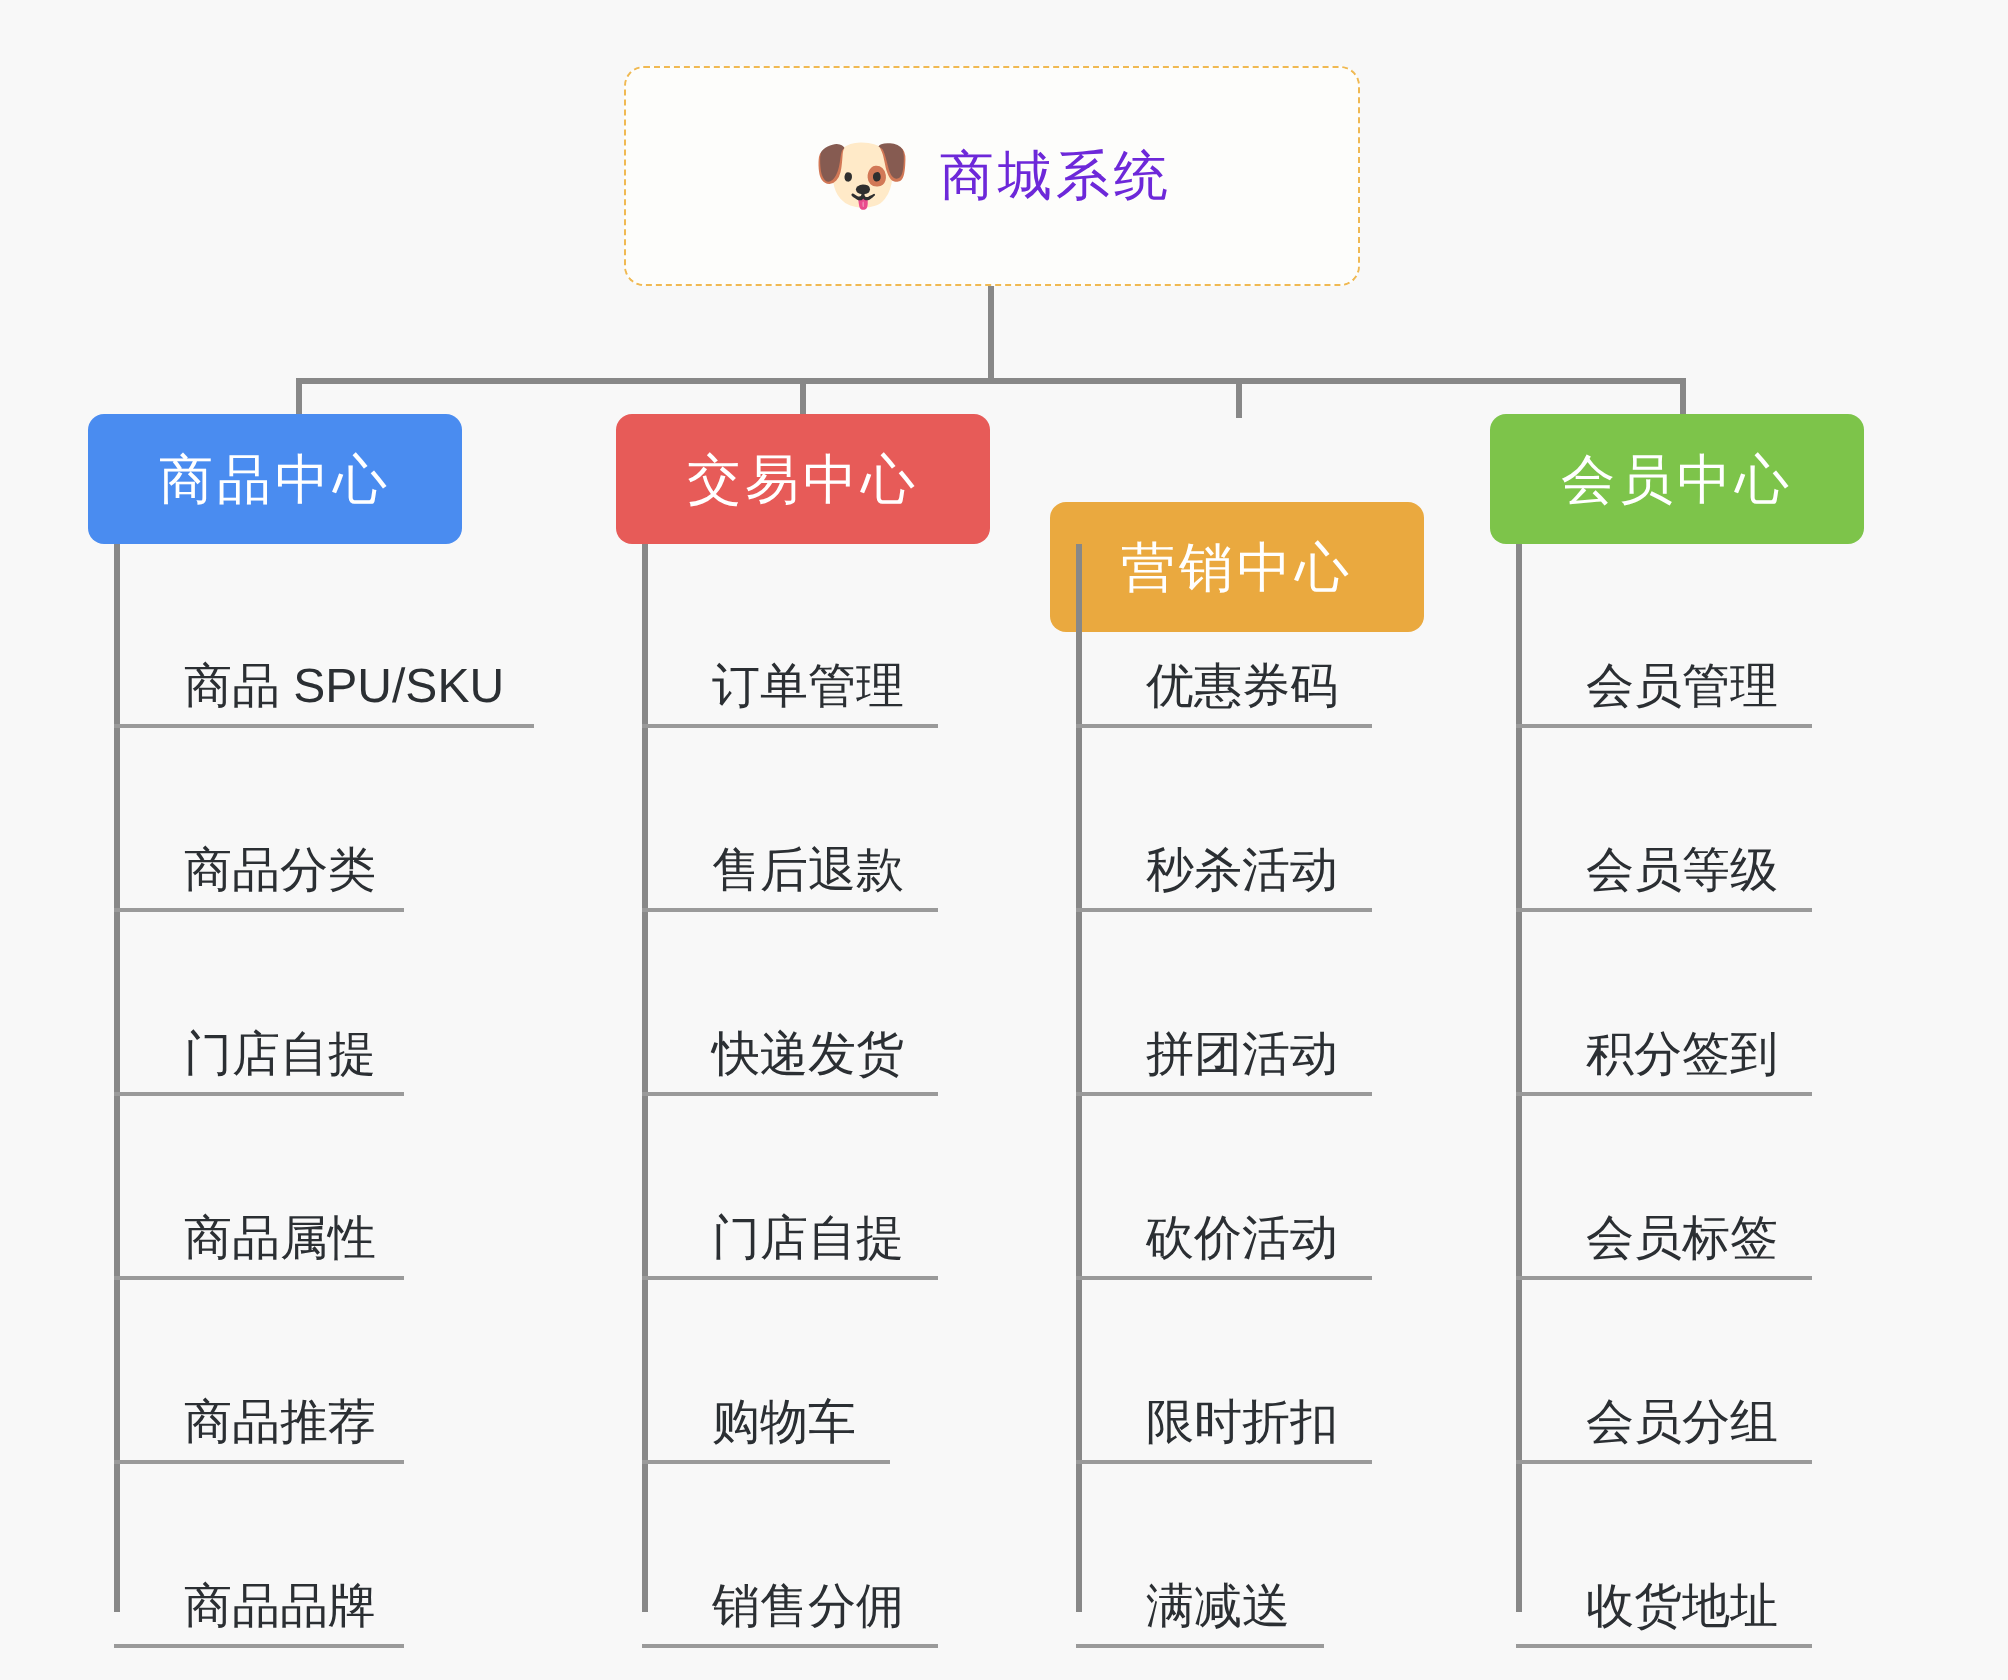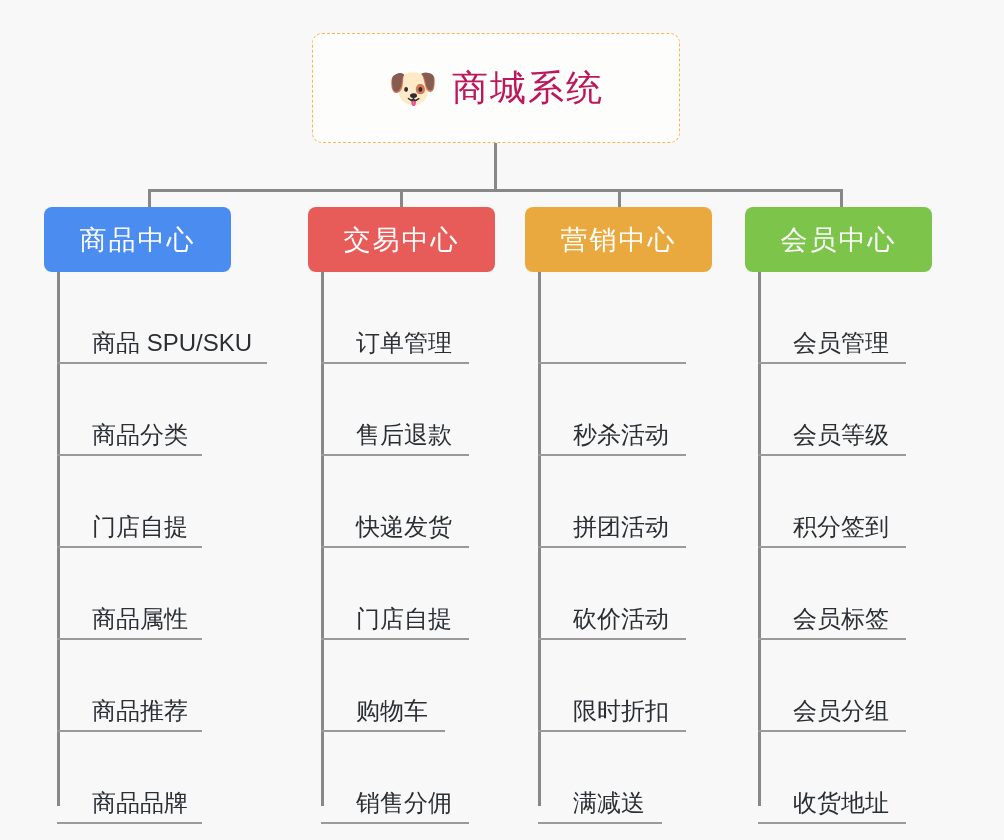--- a/index.html
+++ b/index.html
@@ -33,22 +33,22 @@
     align-items: center;
     justify-content: center;
     gap: 14px;
   }
   .root-emoji {
     font-size: 40px;
     line-height: 1;
     display: block;
   }
   .root-title {
-    font-size: 36px;
-    color: #be185d;
+    font-size: 27px;
+    color: #6d28d9;
     letter-spacing: 2px;
     white-space: nowrap;
   }
 
   
   .conn {
     position: absolute;
     background: #888888;
   }
   .conn-v { width: 3px; }
@@ -195,26 +195,27 @@
         <span class="leaf-underline" style="width:124px;"></span>
       </div>
       <div class="leaf">
         <span class="leaf-label">销售分佣</span>
         <span class="leaf-underline" style="width:148px;"></span>
       </div>
     </div>
   </div>
 
   <div class="column" id="col-2">
-    <div class="cat-header" style="background:#eaa93f;">
+    <div class="cat-header" style="background:#eaa93f;margin-top:44px;">
       <span>营销中心</span>
     </div>
     <div class="spine" style="height:534px;"></div>
     <div class="leaf-list">
       <div class="leaf">
+        <span class="leaf-label">优惠券码</span>
         <span class="leaf-underline" style="width:148px;"></span>
       </div>
       <div class="leaf">
         <span class="leaf-label">秒杀活动</span>
         <span class="leaf-underline" style="width:148px;"></span>
       </div>
       <div class="leaf">
         <span class="leaf-label">拼团活动</span>
         <span class="leaf-underline" style="width:148px;"></span>
       </div>

